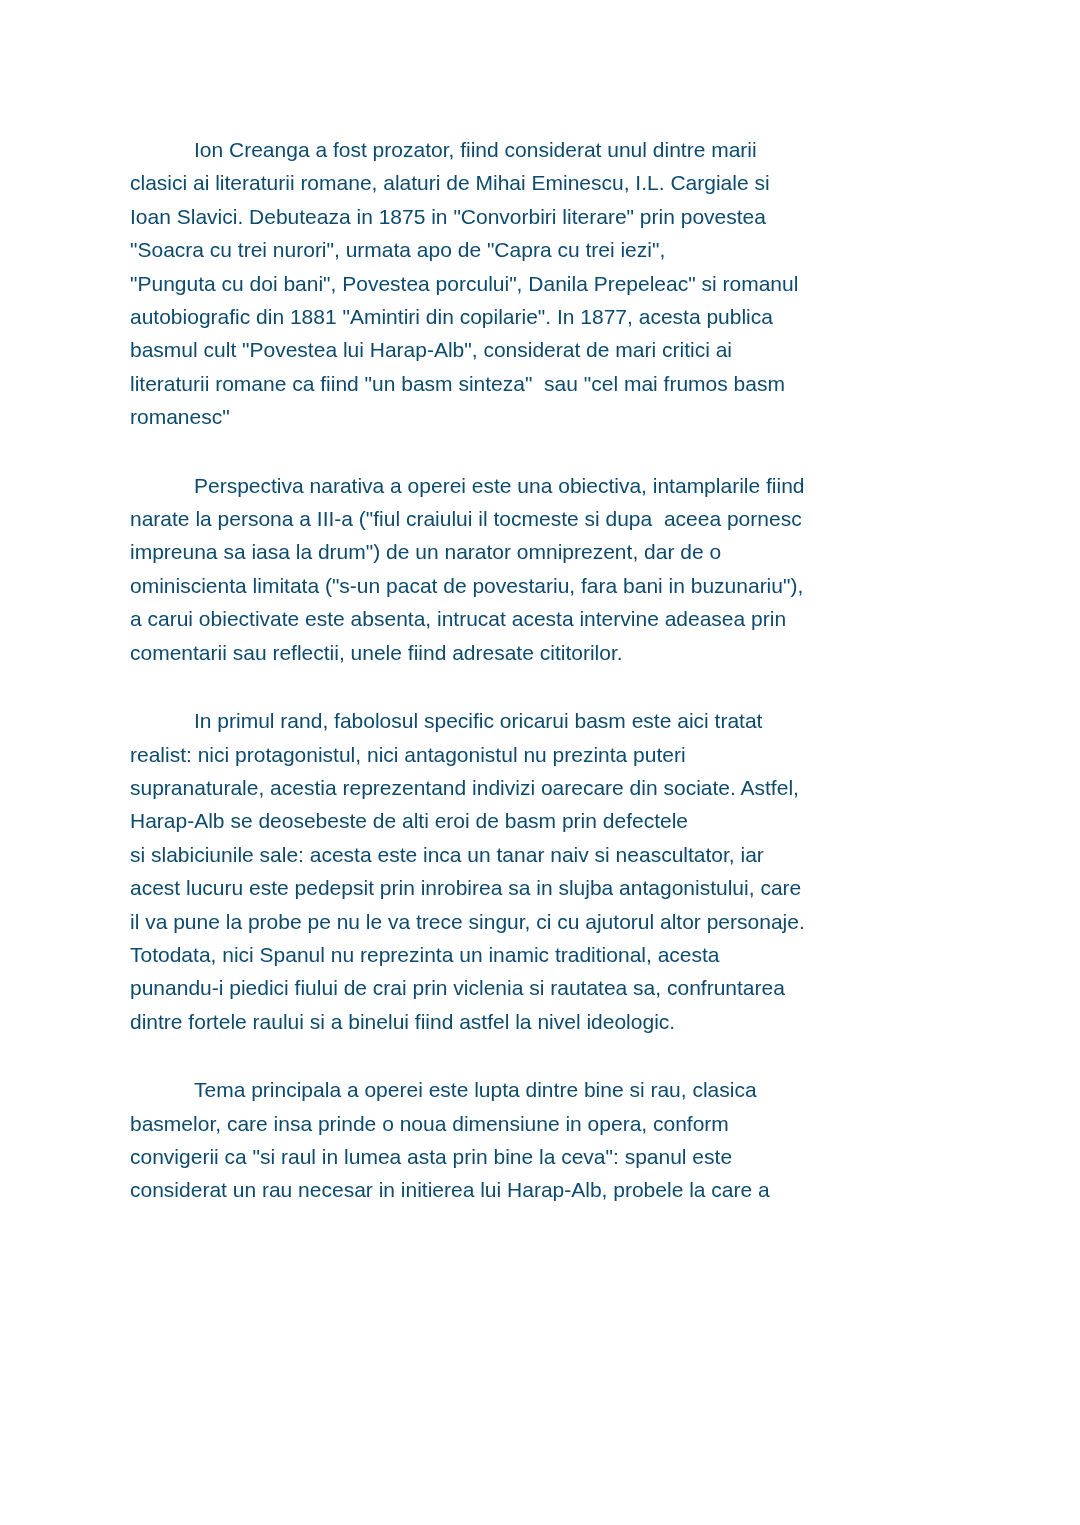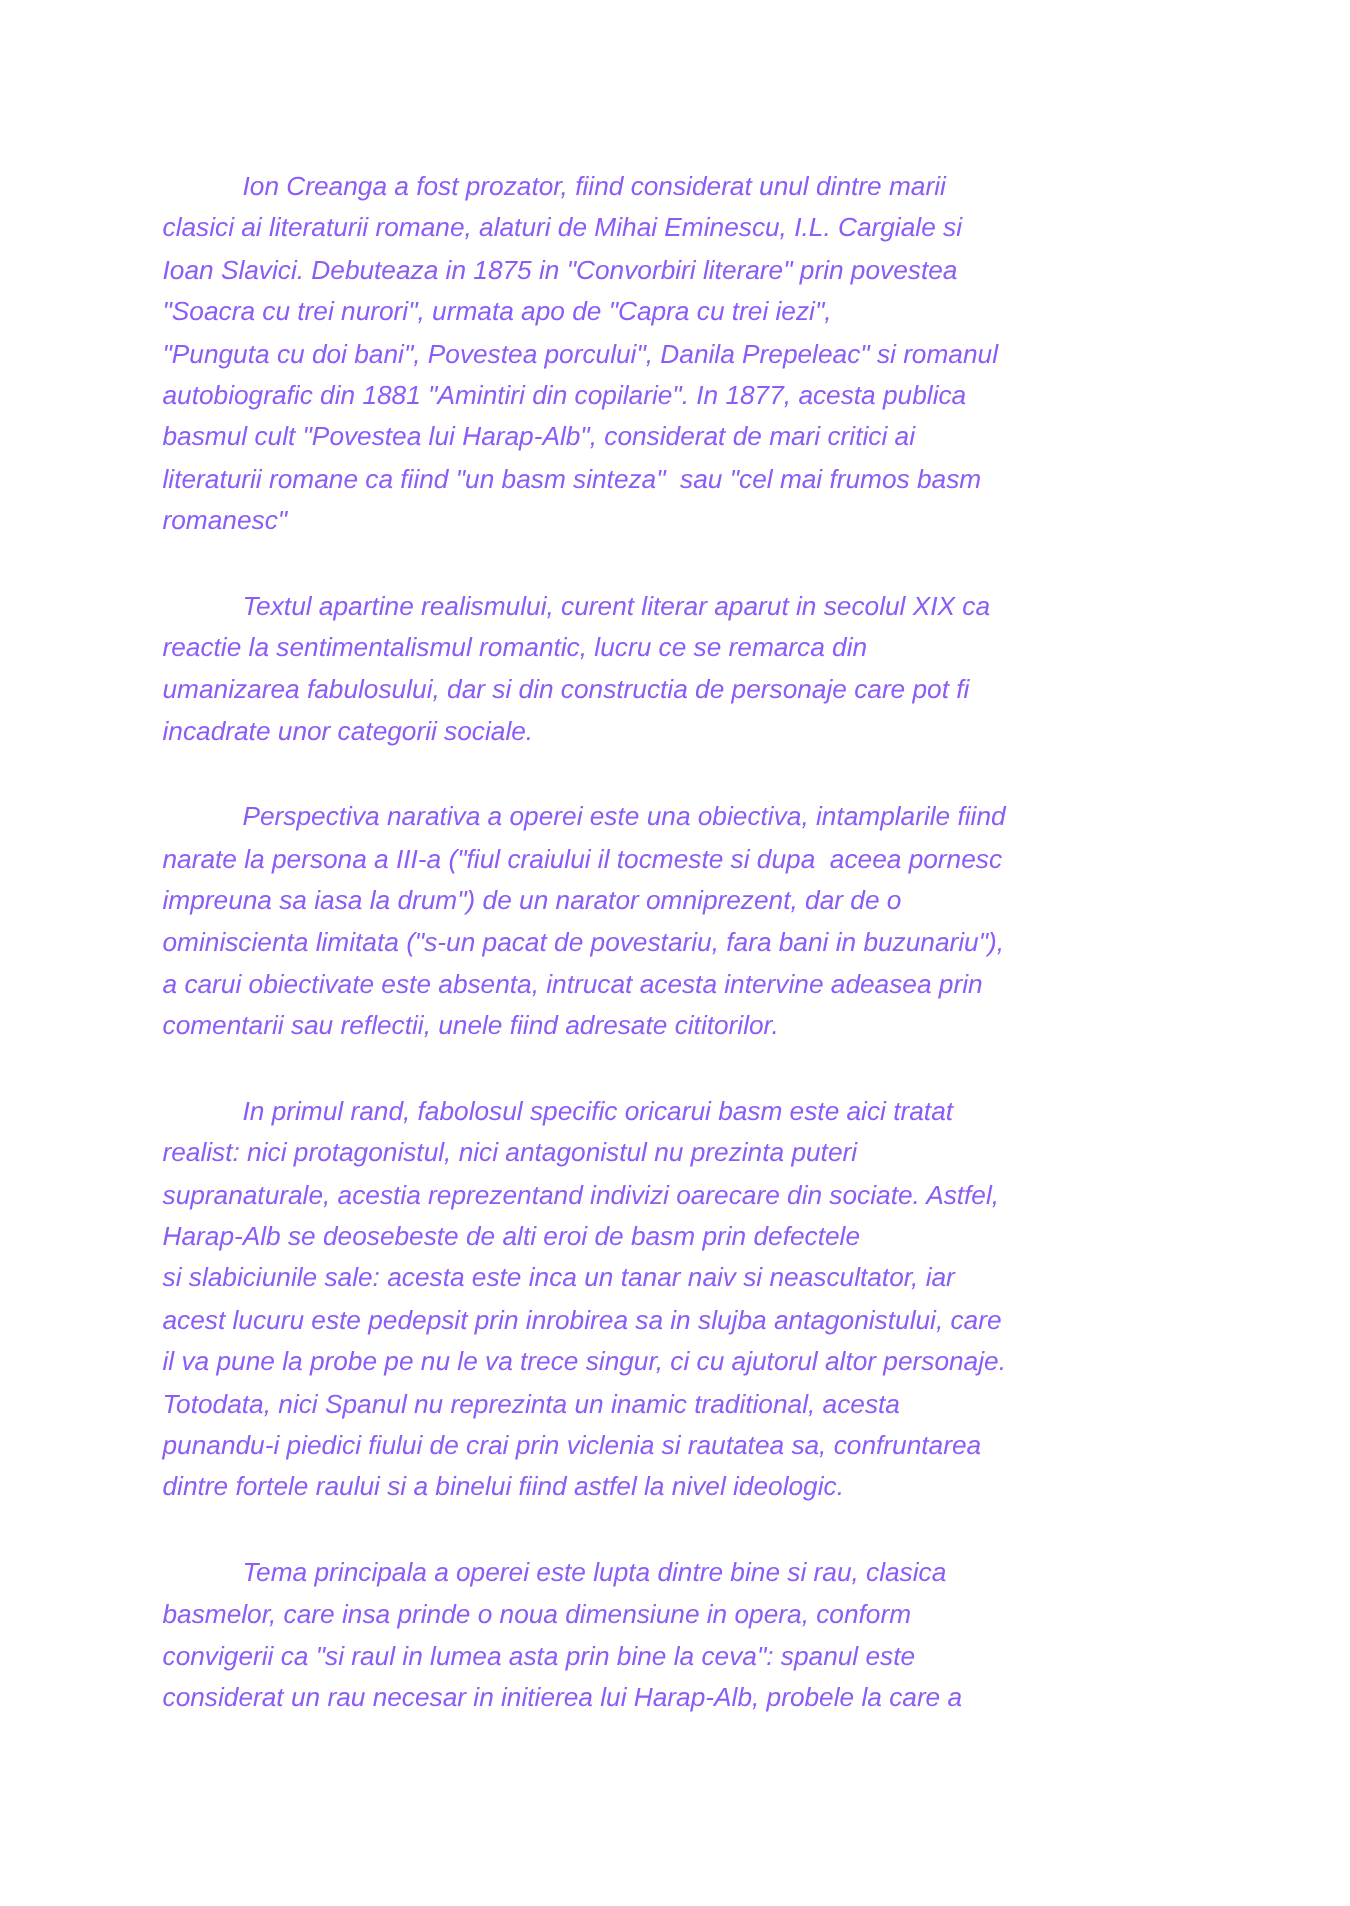--- a/index.html
+++ b/index.html
@@ -17,43 +17,38 @@
     width: 1080px;
     height: 1525px;
     padding: 133px 70px 0 130px;
     background: #ffffff;
   }
   .para {
     margin: 0 0 35px 0;
     font-family: "Liberation Sans", "DejaVu Sans", sans-serif;
     font-size: 21px;
     line-height: 33.4px;
-    color: #8b5cf6;
+    color: #0c4a6e;
     white-space: pre;
     text-indent: 64px;
-    font-style: italic;
   }
 </style>
 </head>
 <body>
 
 <div class="page">
   <p class="para">Ion Creanga a fost prozator, fiind considerat unul dintre marii
 clasici ai literaturii romane, alaturi de Mihai Eminescu, I.L. Cargiale si
 Ioan Slavici. Debuteaza in 1875 in "Convorbiri literare" prin povestea
 "Soacra cu trei nurori", urmata apo de "Capra cu trei iezi",
 "Punguta cu doi bani", Povestea porcului", Danila Prepeleac" si romanul
 autobiografic din 1881 "Amintiri din copilarie". In 1877, acesta publica
 basmul cult "Povestea lui Harap-Alb", considerat de mari critici ai
 literaturii romane ca fiind "un basm sinteza"  sau "cel mai frumos basm
 romanesc"</p>
-  <p class="para">Textul apartine realismului, curent literar aparut in secolul XIX ca
-reactie la sentimentalismul romantic, lucru ce se remarca din
-umanizarea fabulosului, dar si din constructia de personaje care pot fi
-incadrate unor categorii sociale.</p>
   <p class="para">Perspectiva narativa a operei este una obiectiva, intamplarile fiind
 narate la persona a III-a ("fiul craiului il tocmeste si dupa  aceea pornesc
 impreuna sa iasa la drum") de un narator omniprezent, dar de o
 ominiscienta limitata ("s-un pacat de povestariu, fara bani in buzunariu"),
 a carui obiectivate este absenta, intrucat acesta intervine adeasea prin
 comentarii sau reflectii, unele fiind adresate cititorilor.</p>
   <p class="para">In primul rand, fabolosul specific oricarui basm este aici tratat
 realist: nici protagonistul, nici antagonistul nu prezinta puteri
 supranaturale, acestia reprezentand indivizi oarecare din sociate. Astfel,
 Harap-Alb se deosebeste de alti eroi de basm prin defectele

